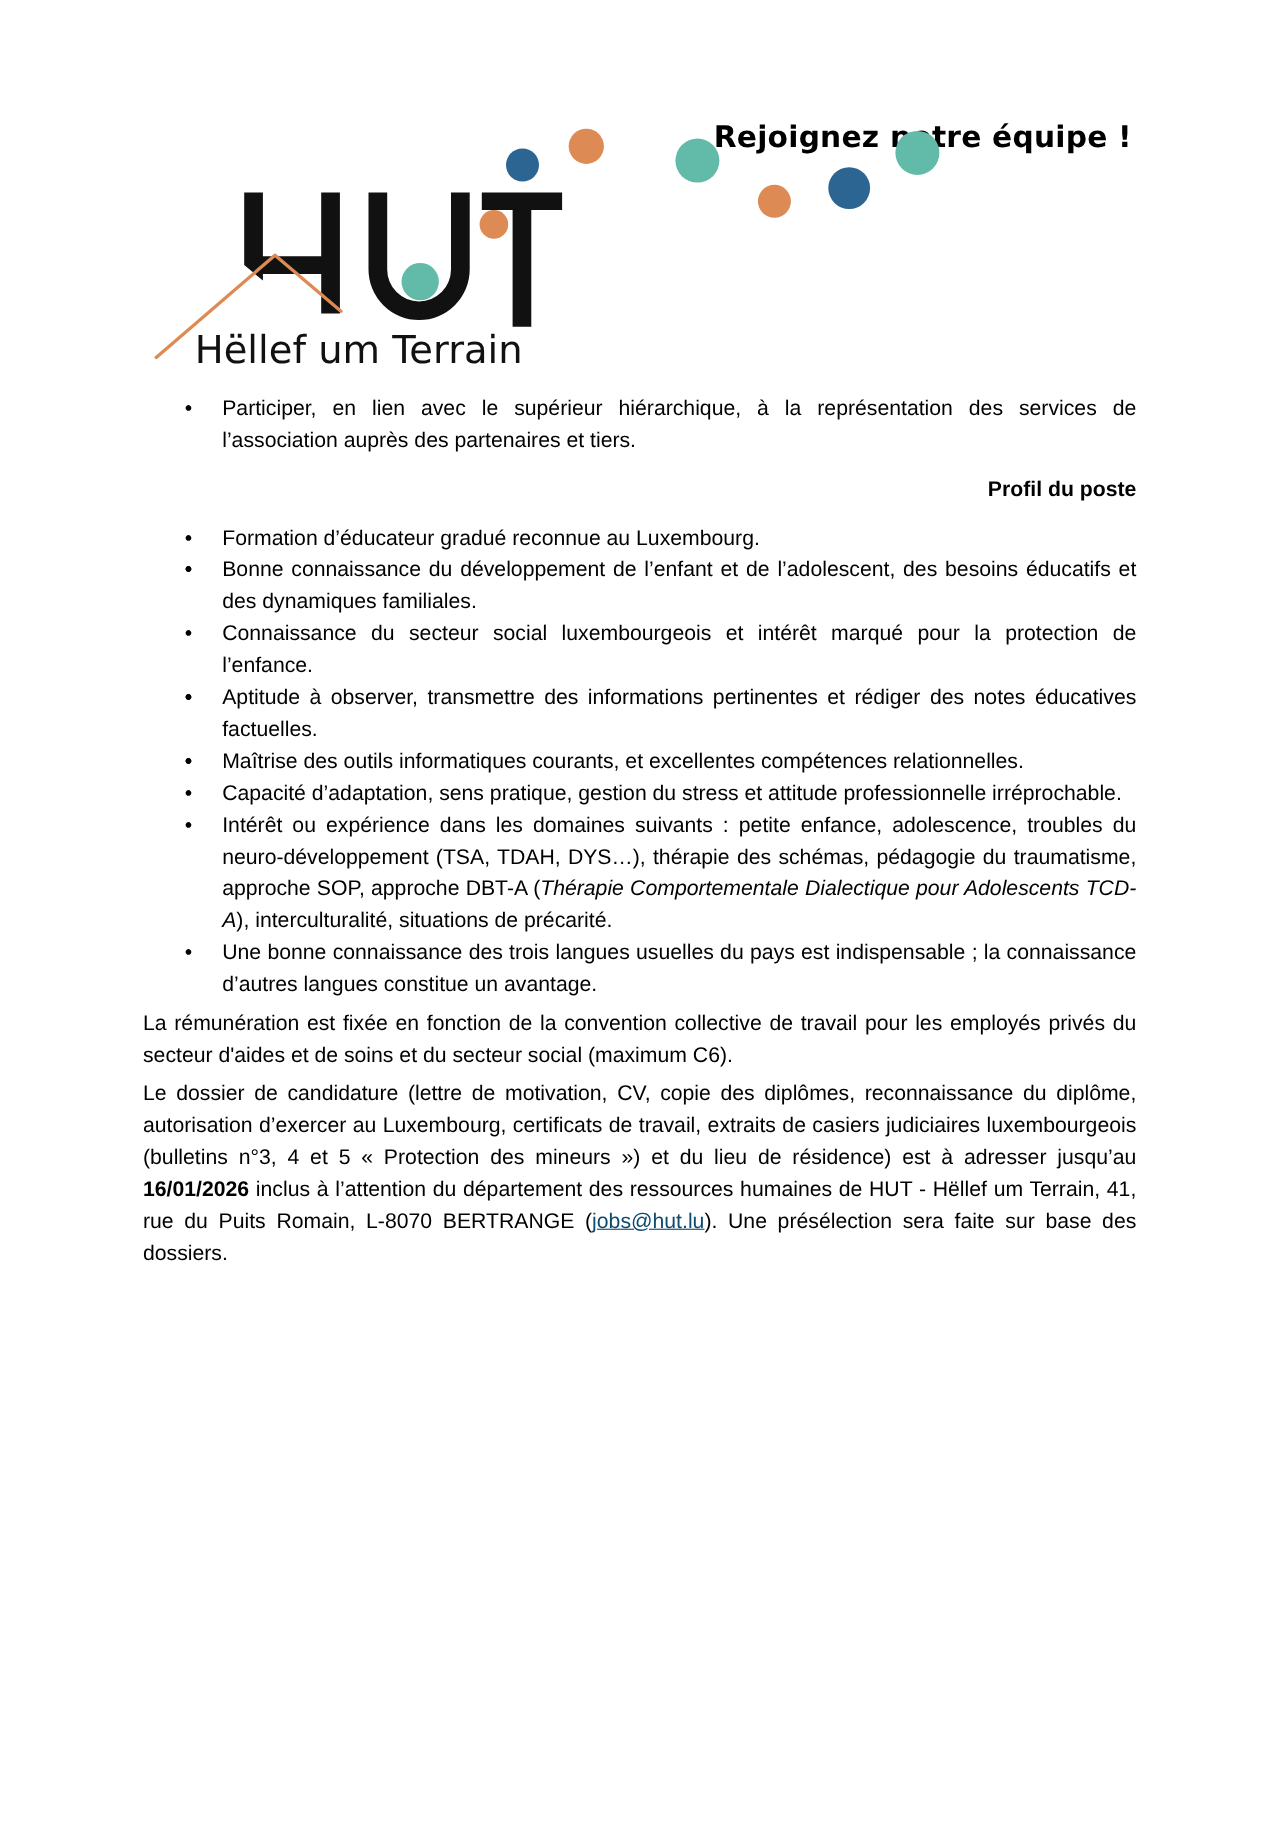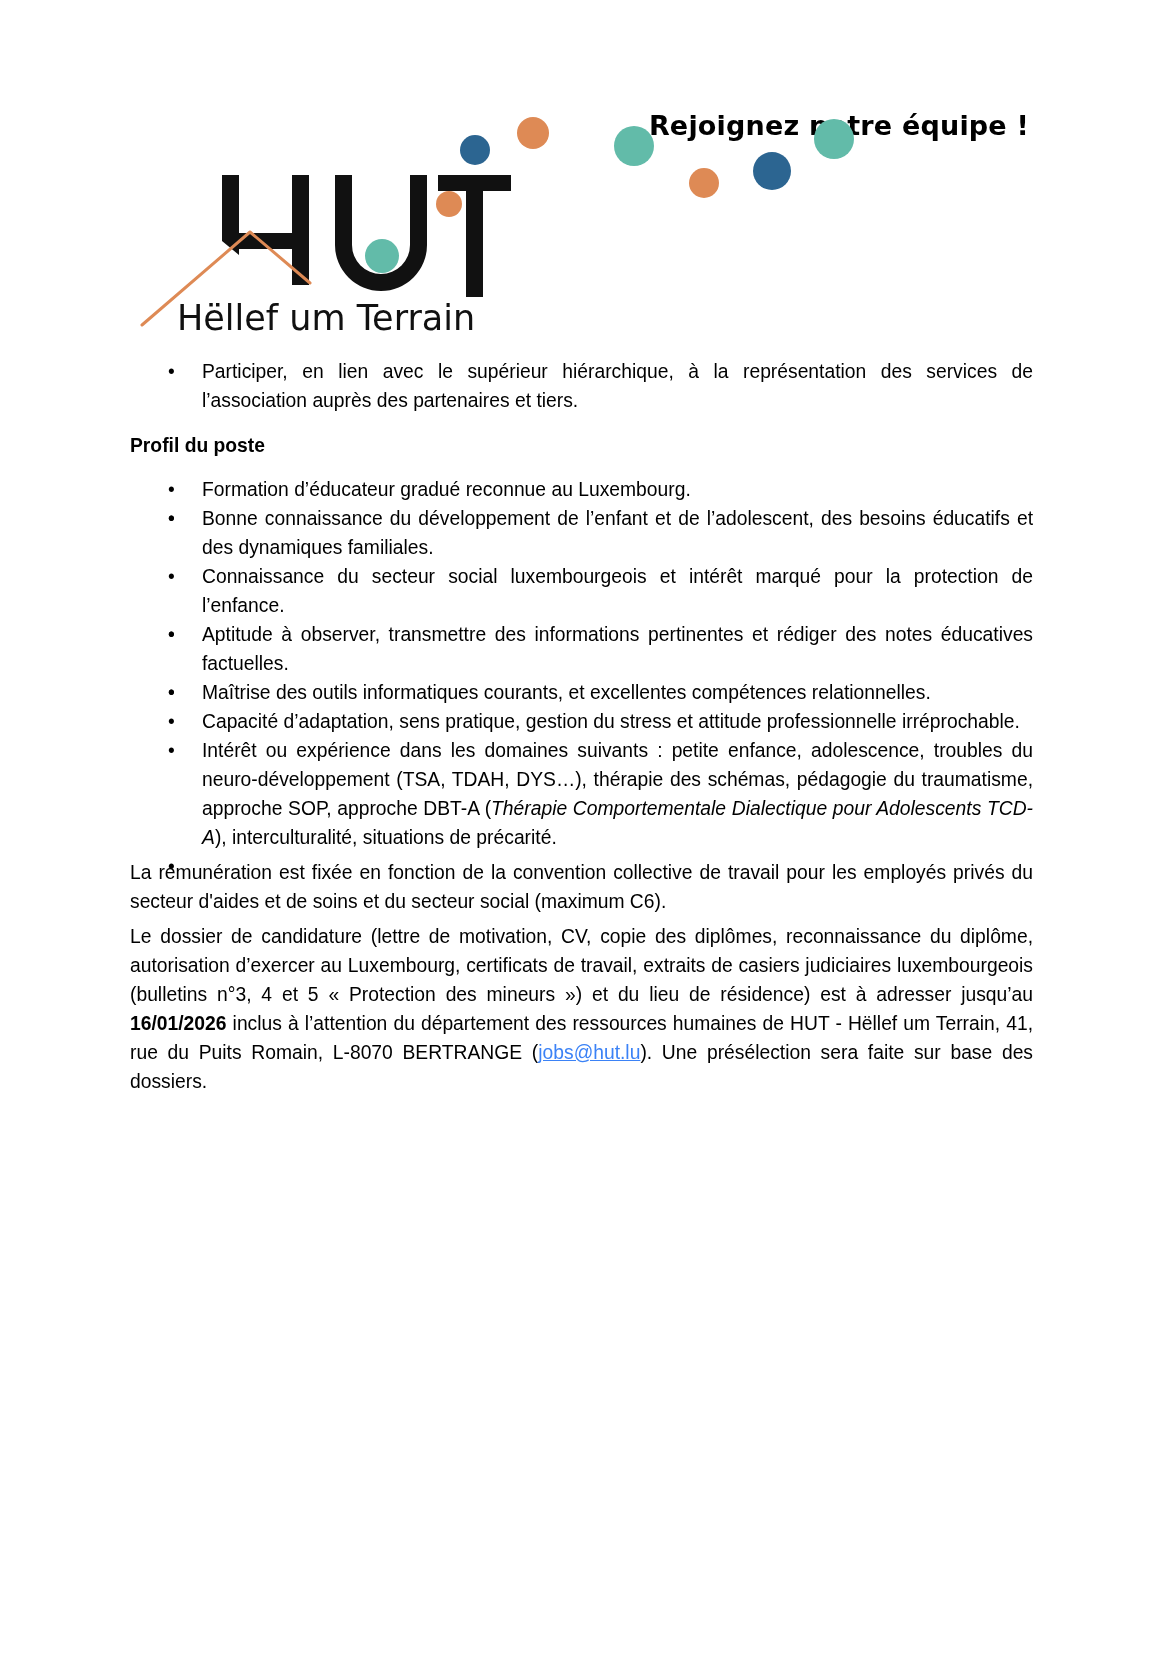--- a/index.html
+++ b/index.html
@@ -5,25 +5,25 @@
   html, body { margin: 0; padding: 0; background: #ffffff; }
   body { width: 1166px; height: 1658px; position: relative; overflow: hidden;
          font-family: "Liberation Sans", sans-serif; color: #000; }
   .tagline { position: absolute; right: 137px; top: 66px; font-family: "DejaVu Sans", sans-serif;
              font-weight: bold; font-size: 27px; letter-spacing: 0.2px; margin-top: 44px; }
   .logo { position: absolute; left: 0; top: 0; width: 1166px; height: 340px; }
   .content { position: absolute; left: 130px; top: 357px; width: 903px; font-size: 19.3px; line-height: 29px; }
   ul { margin: 0; padding: 0; list-style: none; }
   li { position: relative; padding-left: 72px; text-align: justify; }
   li .bullet { position: absolute; left: 38px; top: 0; }
-  .heading { font-weight: bold; margin: 16px 0 15px 0; }
+  .heading { font-weight: bold; margin: 16px 0 15px 0; text-align: right; }
   p { margin: 0; text-align: justify; }
   .para { margin-top: 6px; }
   .legal { font-weight: bold; font-style: italic; margin-top: 14px; }
-  a { color: #3b82f6; text-decoration: underline; }
+  a { color: #0c4a6e; text-decoration: underline; }
 </style>
 </head>
 <body>
 
 <div class="tagline">Rejoignez notre équipe !</div>
 
 <svg class="logo" viewBox="0 0 1166 340">
 
   <circle cx="475" cy="150" r="15" fill="#2c6591"></circle>
   <circle cx="533" cy="133" r="16" fill="#de8a55"></circle>
@@ -55,20 +55,20 @@
     <li><span class="bullet">•</span><span>Formation d’éducateur gradué reconnue au Luxembourg.</span></li>
     <li><span class="bullet">•</span></li>
     <li><span class="bullet">•</span><span>Bonne connaissance du développement de l’enfant et de l’adolescent, des besoins éducatifs et des dynamiques familiales.</span></li>
     <li><span class="bullet">•</span><span>Connaissance du secteur social luxembourgeois et intérêt marqué pour la protection de l’enfance.</span></li>
     <li><span class="bullet">•</span></li>
     <li><span class="bullet">•</span><span>Aptitude à observer, transmettre des informations pertinentes et rédiger des notes éducatives factuelles.</span></li>
     <li><span class="bullet">•</span></li>
     <li><span class="bullet">•</span><span>Maîtrise des outils informatiques courants, et excellentes compétences relationnelles.</span></li>
     <li><span class="bullet">•</span><span>Capacité d’adaptation, sens pratique, gestion du stress et attitude professionnelle irréprochable.</span></li>
     <li><span class="bullet">•</span><span>Intérêt ou expérience dans les domaines suivants : petite enfance, adolescence, troubles du neuro-développement (TSA, TDAH, DYS…), thérapie des schémas, pédagogie du traumatisme, approche SOP, approche DBT-A (</span><em>Thérapie Comportementale Dialectique pour Adolescents TCD-A</em><span>), interculturalité, situations de précarité.</span></li>
-    <li><span class="bullet">•</span></li>
+    <li><span class="bullet">•</span><span>Une bonne connaissance des trois langues usuelles du pays est indispensable ; la connaissance d’autres langues constitue un avantage.</span></li>
   </ul>
 
   <p class="para">La rémunération est fixée en fonction de la convention collective de travail pour les employés privés du secteur d'aides et de soins et du secteur social (maximum C6).</p>
 
   <p class="para"><span>Le dossier de candidature (lettre de motivation, CV, copie des diplômes, reconnaissance du diplôme, autorisation d’exercer au Luxembourg, certificats de travail, extraits de casiers judiciaires luxembourgeois (bulletins n°3, 4 et 5 « Protection des mineurs ») et du lieu de résidence) est à adresser jusqu’au </span><strong>16/01/2026</strong><span> inclus à l’attention du département des ressources humaines de HUT - Hëllef um Terrain, 41, rue du Puits Romain, L-8070 BERTRANGE (</span><a>jobs@hut.lu</a><span>). Une présélection sera faite sur base des dossiers.</span></p>
 
 </div>
 
 </body></html>

